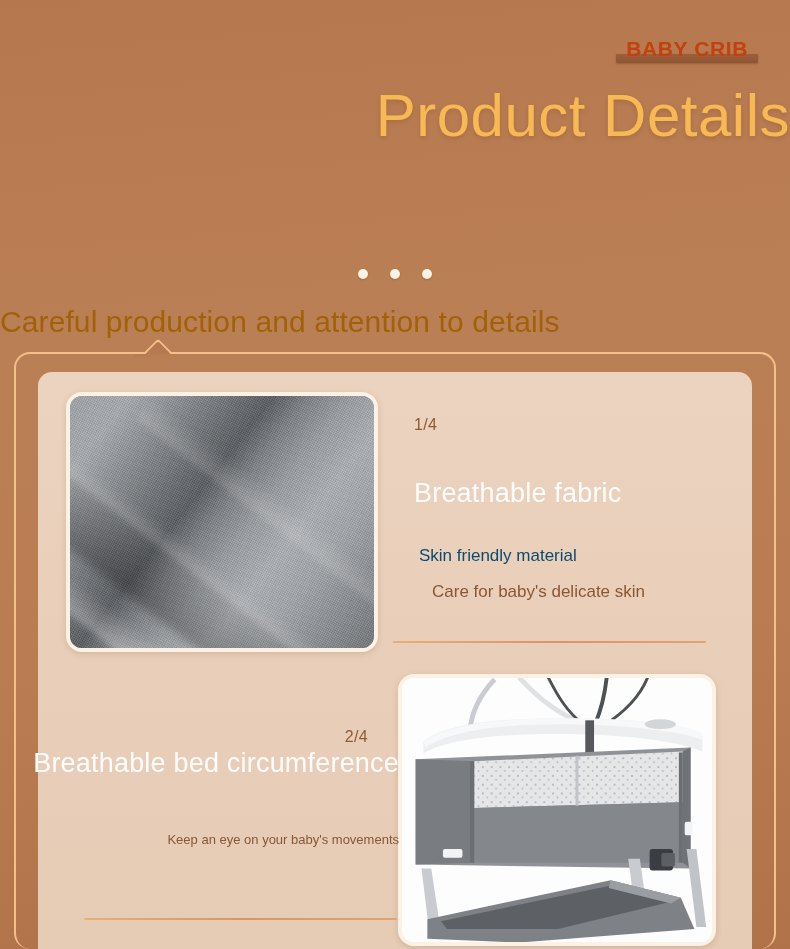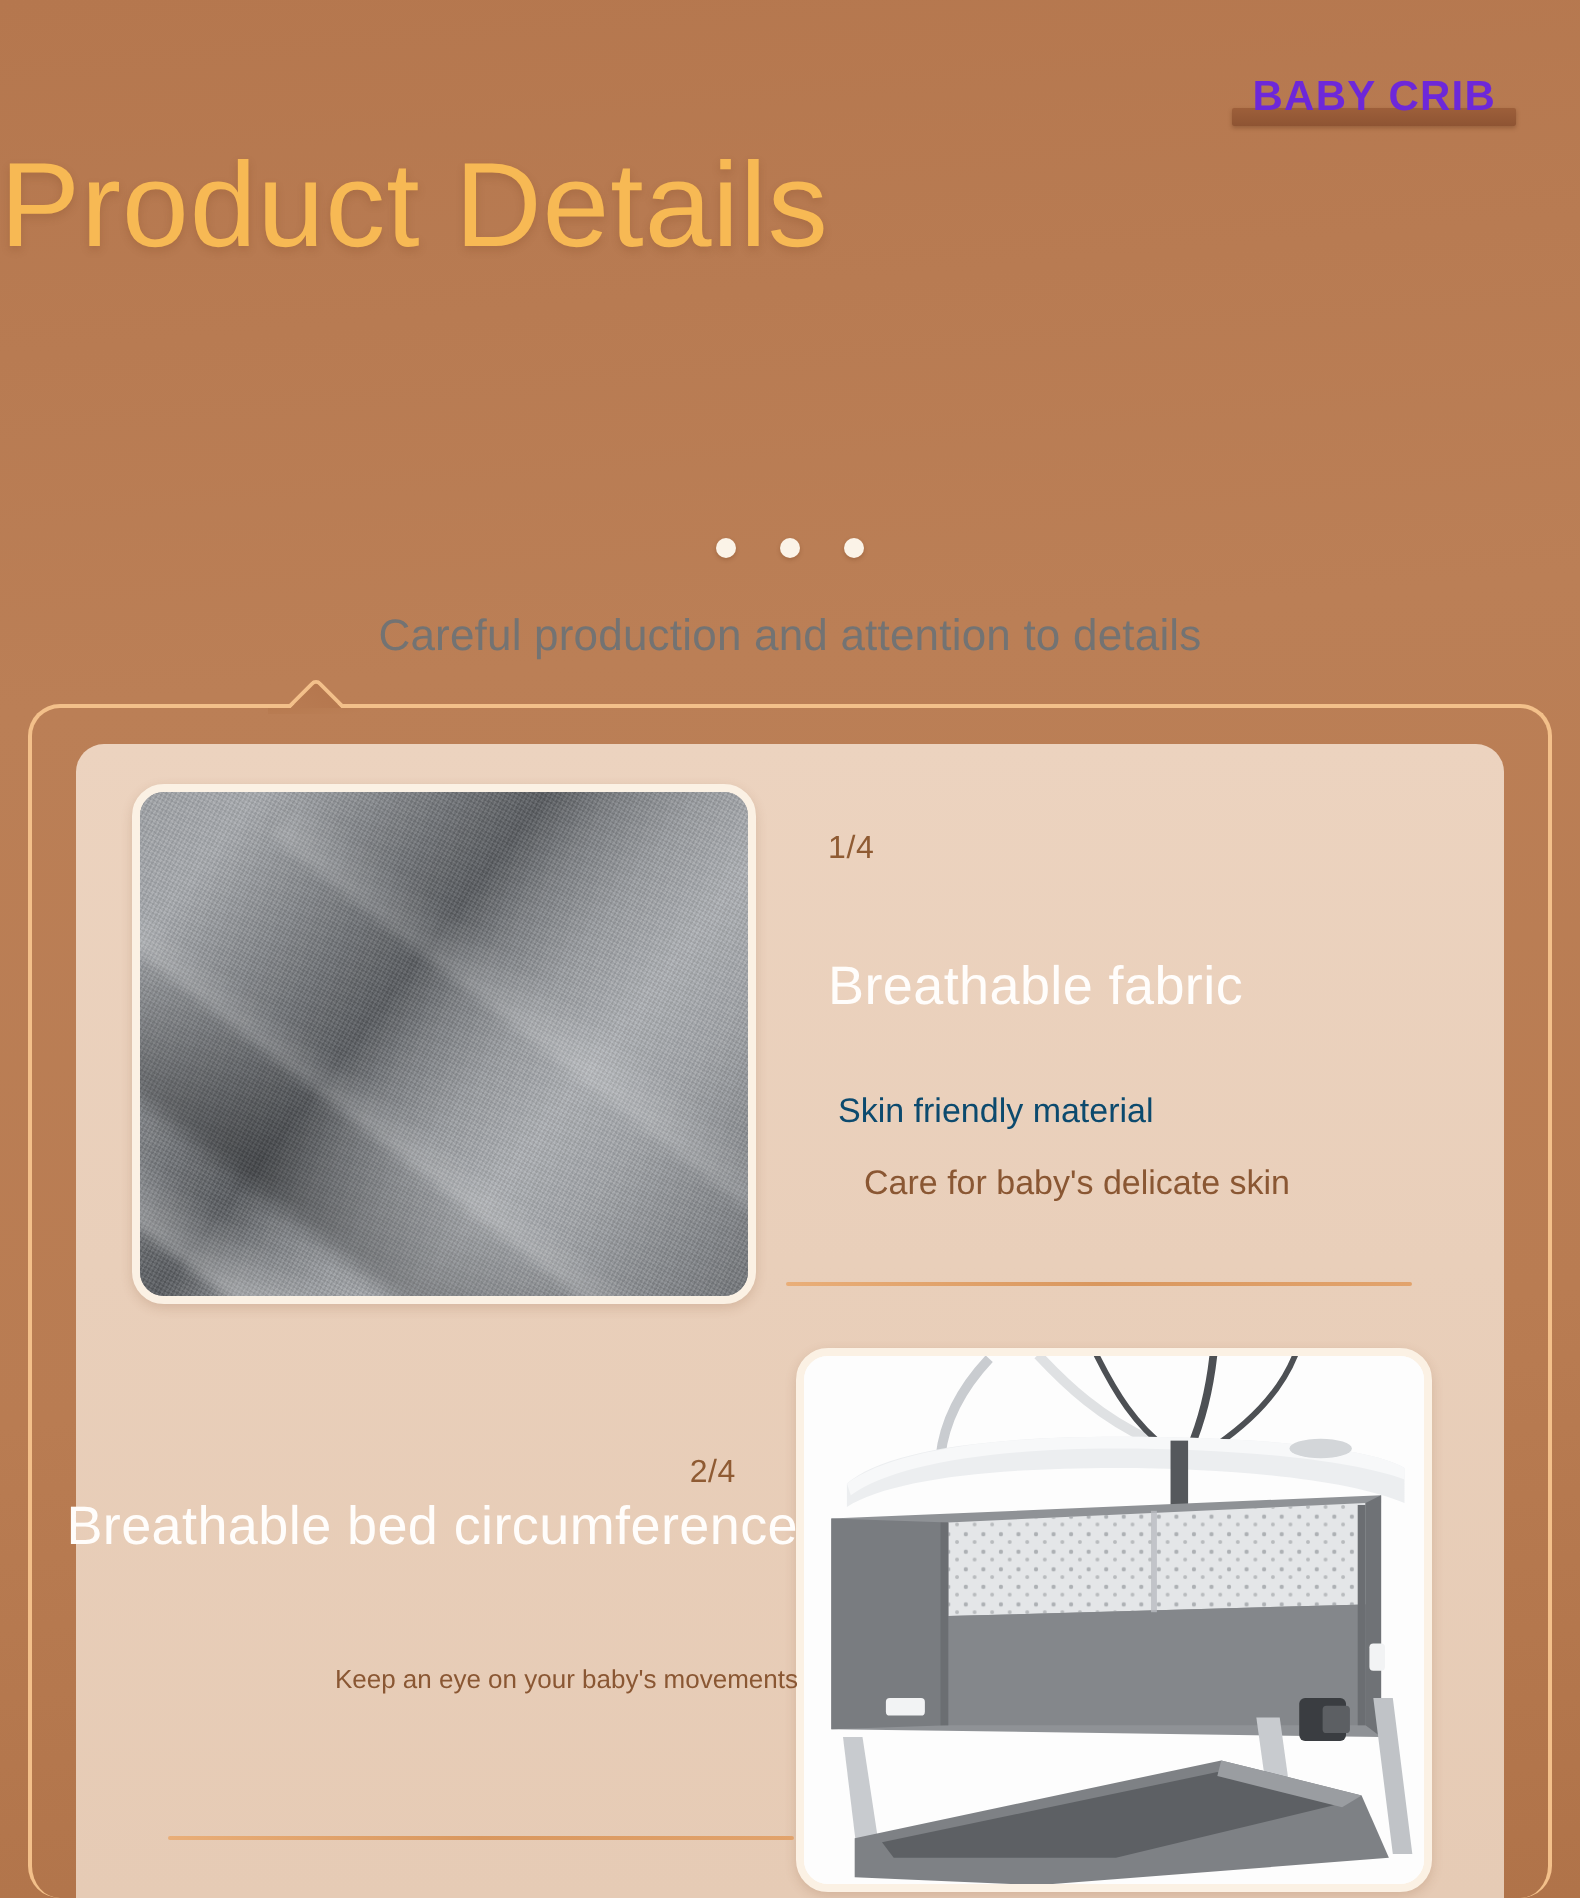--- a/index.html
+++ b/index.html
@@ -25,45 +25,45 @@
 
   .badge-wrap {
     position: absolute;
     top: 38px;
     right: 36px;
     text-align: center;
   }
   .badge-text {
     font-size: 21px;
     font-weight: bold;
-    color: #6d28d9;
+    color: #c2410c;
     letter-spacing: 0.6px;
     line-height: 1;
     position: relative;
     z-index: 2;
     padding: 0 6px;
   }
   .badge-bar {
     position: absolute;
     left: -4px;
     right: -4px;
     bottom: -4px;
     height: 9px;
     background: linear-gradient(180deg, #9d5f3a 0%, #8e5433 100%);
     border-radius: 1px;
     z-index: 1;
     box-shadow: 0 1px 2px rgba(90,45,20,0.35);
   }
 
   .title-main {
     position: absolute;
-    top: 71px;
-    left: 0;
-    width: 790px;
-    text-align: left;
+    top: 84px;
+    left: 0;
+    width: 790px;
+    text-align: right;
     font-size: 60px;
     font-weight: normal;
     color: #f7b954;
     letter-spacing: 0.5px;
     line-height: 1.05;
     text-shadow: 0 2px 4px rgba(120,62,28,0.22);
   }
 
   .title-sub {
     position: absolute;
@@ -93,23 +93,22 @@
     border-radius: 50%;
     background: #fbf3e7;
     box-shadow: 0 1px 2px rgba(110,58,26,0.3);
   }
 
   .tagline {
     position: absolute;
     top: 305px;
     left: 0;
     width: 790px;
-    text-align: center;
-    font-size: 22px;
-    color: #737373;
+    font-size: 30px;
+    color: #a16207;
     letter-spacing: 0.1px;
   }
 
   
   .card-outline {
     position: absolute;
     left: 14px;
     top: 352px;
     width: 762px;
     height: 597px;

